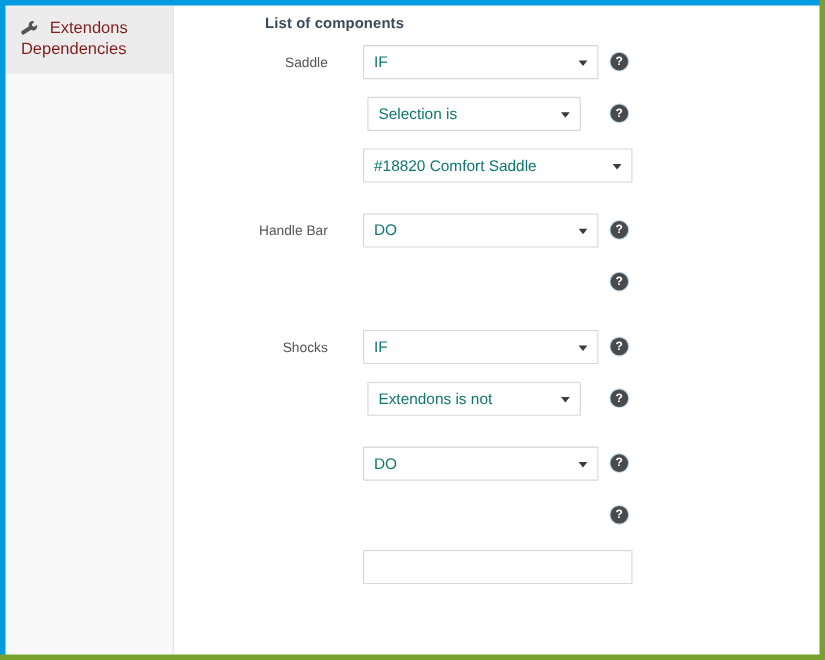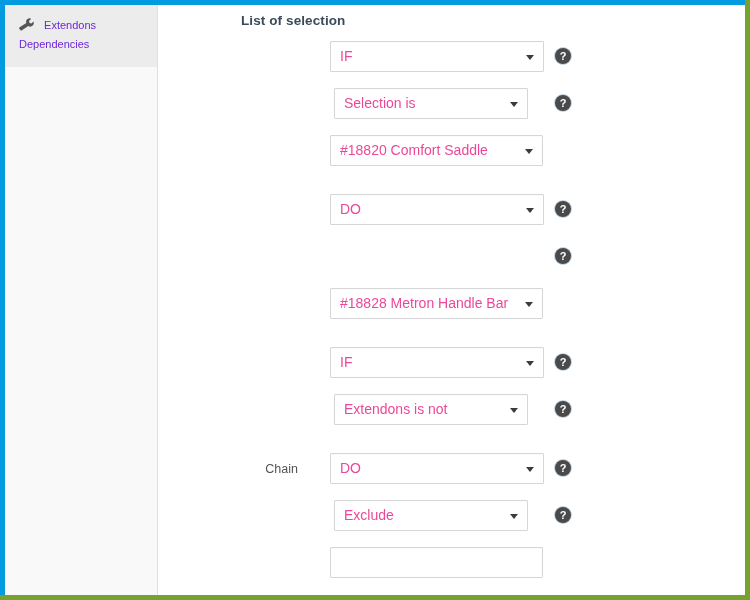--- a/index.html
+++ b/index.html
@@ -40,22 +40,22 @@
     height: 590px;
     background: #f9f9f9;
     border-right: 1px solid #e0e0e0;
     box-sizing: border-box;
     z-index: 10;
   }
   .sidebar-item {
     background: #ececec;
     padding: 11px 14px 13px 14px;
     box-sizing: border-box;
-    color: #6d28d9;
-    font-size: 11px;
+    color: #7f1d1d;
+    font-size: 15px;
     line-height: 19px;
     cursor: pointer;
     user-select: none;
   }
   .sidebar-item .wrench {
     display: inline-block;
     width: 16px;
     height: 13px;
     vertical-align: -2px;
     margin-right: 6px;
@@ -117,36 +117,36 @@
 
   .select-box {
     position: absolute;
     left: 171px;
     top: 0;
     height: 31px;
     box-sizing: border-box;
     background: #ffffff;
     border: 1px solid #d6d6d6;
     border-radius: 1px;
-    color: #ec4899;
+    color: #0f766e;
     font-size: 14px;
     line-height: 29px;
     padding-left: 9px;
     padding-right: 26px;
     white-space: nowrap;
     overflow: hidden;
     cursor: pointer;
     user-select: none;
     box-shadow: inset 0 1px 1px rgba(0,0,0,0.02);
   }
 
   
   .select-box.op1 { left: 171px; width: 214px; }
   .select-box.op2 { left: 175px; width: 194px; }
-  .select-box.val { left: 171px; width: 213px; }
+  .select-box.val { left: 171px; width: 245px; }
 
   .caret {
     position: absolute;
     right: 9px;
     top: 50%;
     margin-top: -2px;
     width: 0;
     height: 0;
     border-left: 4px solid transparent;
     border-right: 4px solid transparent;
@@ -188,25 +188,26 @@
         <svg viewBox="0 0 16 13" width="16" height="13" aria-hidden="true">
           <path d="M11.6 0.3c-1.9-0.5-3.9 0.6-4.4 2.5-0.2 0.7-0.1 1.4 0.1 2.1L0.6 9.3c-0.5 0.3-0.6 0.9-0.3 1.4l0.9 1.4c0.3 0.5 0.9 0.6 1.4 0.3l6.7-4.4c0.5 0.4 1.2 0.7 1.9 0.7 2 0 3.6-1.6 3.6-3.6 0-0.6-0.2-1.2-0.4-1.7l-2 2-1.9-0.5-0.5-1.9 2-2c-0.1 0-0.2-0.1-0.4-0.1z" fill="#555555"></path>
         </svg>
       </span>
       <span class="sidebar-item-label">Extendons Dependencies</span>
     </div>
   </div>
 
   <div id="main">
 
-    <div id="content-title">List of selection</div>
+    <div id="content-title">List of components</div>
 
     <div id="rows">
 
       <div class="component-group">
+        <div class="group-label">Saddle</div>
 
         <div class="field-row">
           <div class="select-box op1">
             <span>IF</span>
             <span class="caret"></span>
           </div>
           <div class="help-icon">?</div>
         </div>
 
         <div class="field-row">
@@ -219,77 +220,68 @@
 
         <div class="field-row">
           <div class="select-box val">
             <span>#18820 Comfort Saddle</span>
             <span class="caret"></span>
           </div>
         </div>
       </div>
 
       <div class="component-group">
+        <div class="group-label">Handle Bar</div>
 
         <div class="field-row">
           <div class="select-box op1">
             <span>DO</span>
             <span class="caret"></span>
           </div>
           <div class="help-icon">?</div>
         </div>
 
         <div class="field-row">
           <div class="help-icon">?</div>
         </div>
 
-        <div class="field-row">
-          <div class="select-box val">
-            <span>#18828 Metron Handle Bar</span>
-            <span class="caret"></span>
-          </div>
-        </div>
-      </div>
-
-      <div class="component-group">
+      </div>
+
+      <div class="component-group">
+        <div class="group-label">Shocks</div>
 
         <div class="field-row">
           <div class="select-box op1">
             <span>IF</span>
             <span class="caret"></span>
           </div>
           <div class="help-icon">?</div>
         </div>
 
         <div class="field-row">
           <div class="select-box op2">
             <span>Extendons is not</span>
             <span class="caret"></span>
           </div>
           <div class="help-icon">?</div>
         </div>
 
       </div>
 
       <div class="component-group">
-        <div class="group-label">Chain</div>
 
         <div class="field-row">
           <div class="select-box op1">
             <span>DO</span>
             <span class="caret"></span>
           </div>
           <div class="help-icon">?</div>
         </div>
 
         <div class="field-row">
-          <div class="select-box op2">
-            <span>Exclude</span>
-            <span class="caret"></span>
-          </div>
           <div class="help-icon">?</div>
         </div>
 
         <div class="field-row">
           <div class="select-box val">
             
             
           </div>
         </div>
       </div>

